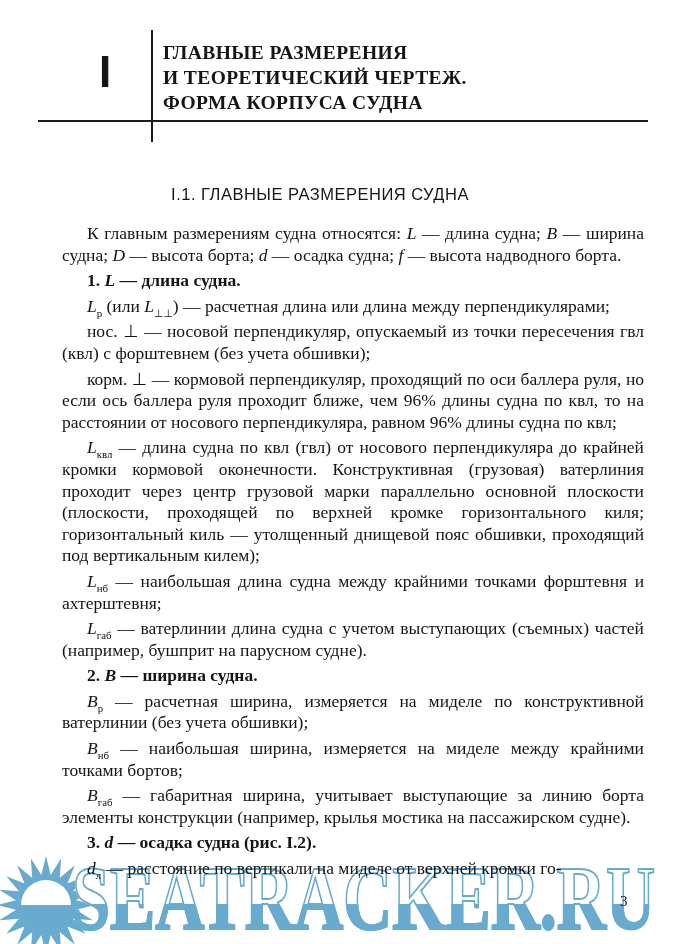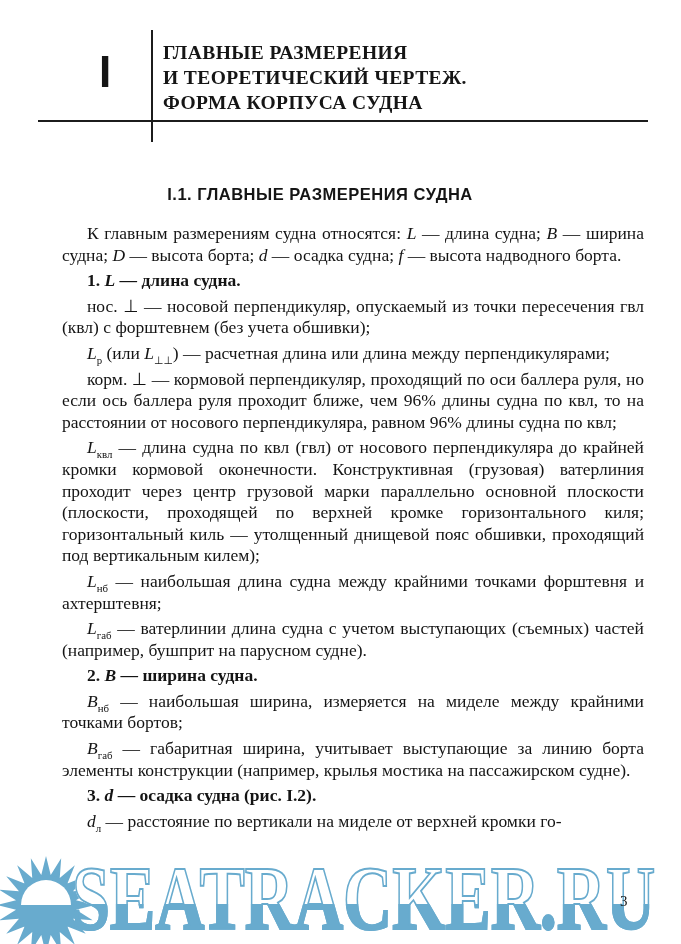--- a/index.html
+++ b/index.html
@@ -22,21 +22,21 @@
     position:absolute; left:163px; top:40px;
     font-family:Liberation Serif, serif; font-weight:bold;
     font-size:19.5px; line-height:25px; letter-spacing:0.4px; color:#151515;
     white-space:nowrap;
   }
 
   
   .section-heading {
     position:absolute; left:30px; top:185px; width:580px; margin:0;
     text-align:center;
-    font-family:"Liberation Sans", sans-serif; font-weight:bold;
+    font-family:"Liberation Sans", sans-serif; font-weight:normal;
     font-size:16.5px; letter-spacing:0.5px; color:#151515;
   }
 
   
   .body-text {
     position:absolute; left:58px; top:219px; width:590px;
     font-size:17.5px; line-height:21.6px; text-align:justify; color:#141414;
   }
   .body-text p { margin:4px; text-indent:25px; }
   .it { font-style:italic; }
@@ -91,27 +91,28 @@
       <div>ФОРМА КОРПУСА СУДНА</div>
     </div>
     <div class="hrule"></div>
   </div>
 
   <h2 class="section-heading">I.1. ГЛАВНЫЕ РАЗМЕРЕНИЯ СУДНА</h2>
 
   <div class="body-text">
       <p><span>К главным размерениям судна относятся: </span><span class="it">L</span><span> — длина судна; </span><span class="it">B</span><span> — ширина судна; </span><span class="it">D</span><span> — высота борта; </span><span class="it">d</span><span> — осадка судна; </span><span class="it">f</span><span> — высота надводного борта.</span></p>
       <p><span class="bd">1. </span><span class="it bd">L</span><span class="bd"> — длина судна.</span></p>
+      <p><span class="it">L</span><sub>р</sub><span> (или </span><span class="it">L</span><sub>⊥⊥</sub><span>) — расчетная длина или длина между перпендикулярами;</span></p>
       <p><span>нос. ⊥ — носовой перпендикуляр, опускаемый из точки пересечения гвл (квл) с форштевнем (без учета обшивки);</span></p>
-      <p><span class="it">L</span><sub>р</sub><span> (или </span><span class="it">L</span><sub>⊥⊥</sub><span>) — расчетная длина или длина между перпендикулярами;</span></p>
       <p><span>корм. ⊥ — кормовой перпендикуляр, проходящий по оси баллера руля, но если ось баллера руля проходит ближе, чем 96% длины судна по квл, то на расстоянии от носового перпендикуляра, равном 96% длины судна по квл;</span></p>
       <p><span class="it">L</span><sub>квл</sub><span> — длина судна по квл (гвл) от носового перпендикуляра до крайней кромки кормовой оконечности. Конструктивная (грузовая) ватерлиния проходит через центр грузовой марки параллельно основной плоскости (плоскости, проходящей по верхней кромке горизонтального киля; горизонтальный киль — утолщенный днищевой пояс обшивки, проходящий под вертикальным килем);</span></p>
       <p><span class="it">L</span><sub>нб</sub><span> — наибольшая длина судна между крайними точками форштевня и ахтерштевня;</span></p>
       <p><span class="it">L</span><sub>габ</sub><span> — ватерлинии длина судна с учетом выступающих (съемных) частей (например, бушприт на парусном судне).</span></p>
       <p><span class="bd">2. </span><span class="it bd">B</span><span class="bd"> — ширина судна.</span></p>
+      <p><span class="it">B</span><sub>р</sub><span> — расчетная ширина, измеряется на миделе по конструктивной ватерлинии (без учета обшивки);</span></p>
       <p><span class="it">B</span><sub>нб</sub><span> — наибольшая ширина, измеряется на миделе между крайними точками бортов;</span></p>
       <p><span class="it">B</span><sub>габ</sub><span> — габаритная ширина, учитывает выступающие за линию борта элементы конструкции (например, крылья мостика на пассажирском судне).</span></p>
       <p><span class="bd">3. </span><span class="it bd">d</span><span class="bd"> — осадка судна (рис. I.2).</span></p>
       <p><span class="it">d</span><sub>л</sub><span> — расстояние по вертикали на миделе от верхней кромки го-</span></p>
     </div>
 
   <div class="page-number">3</div>
 
 </div>
 

